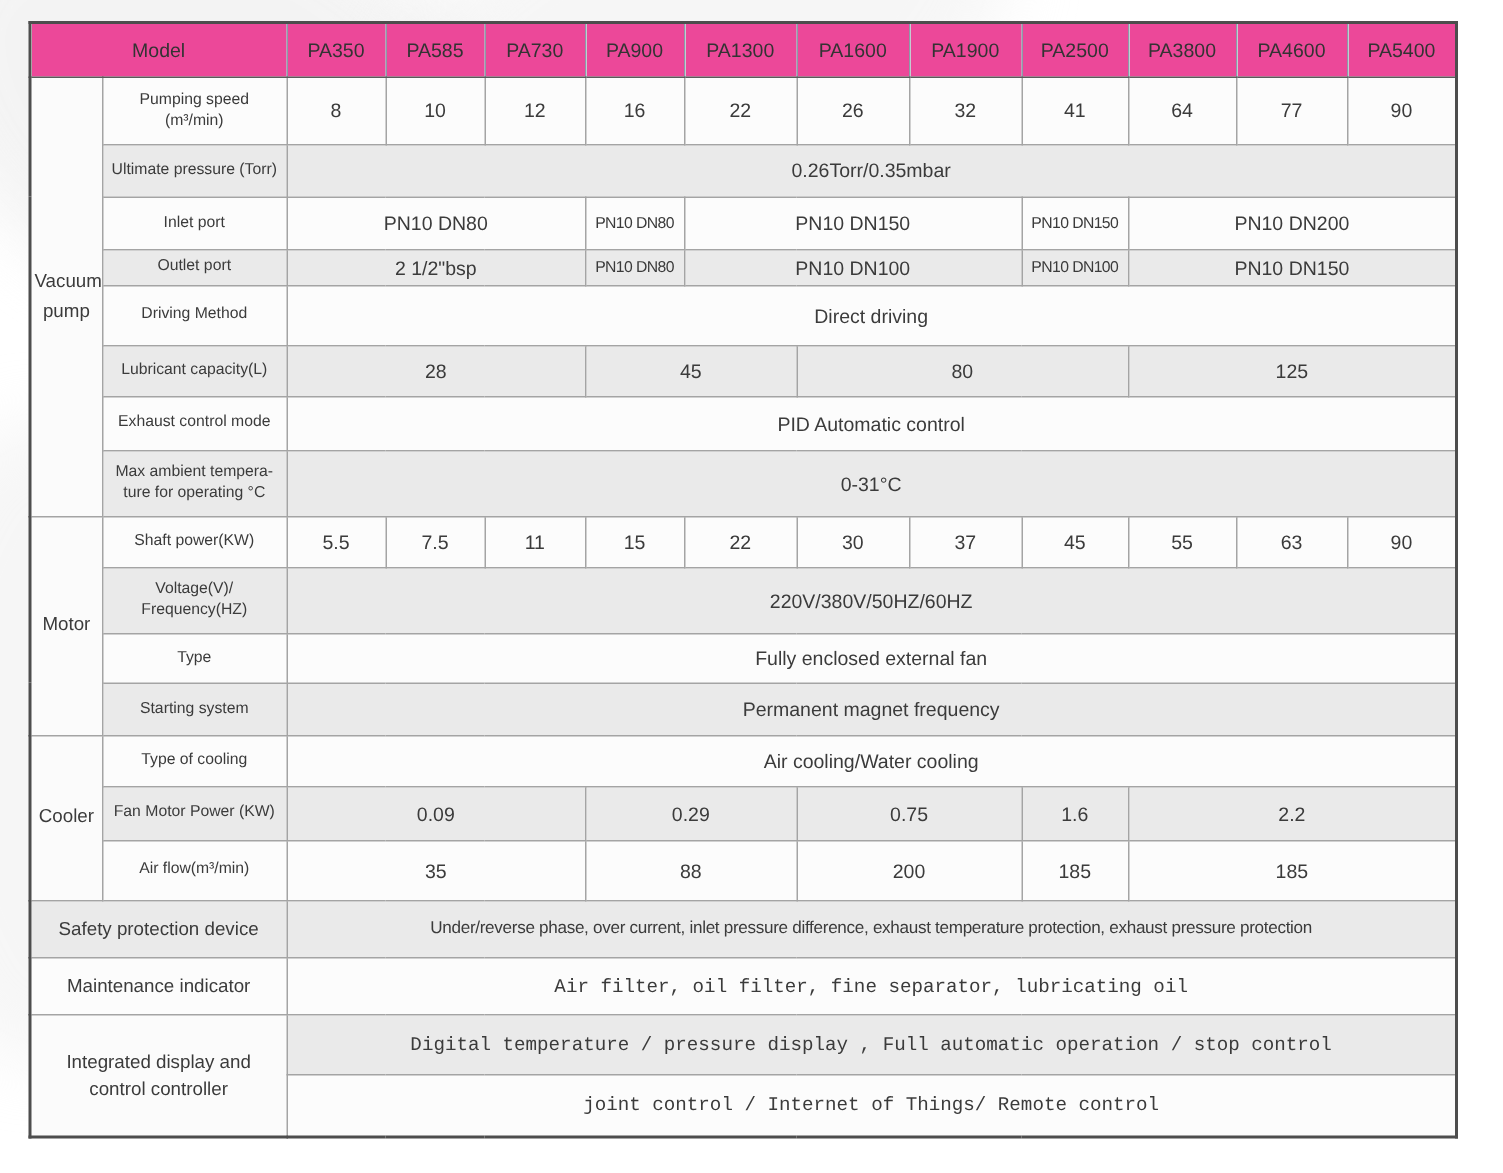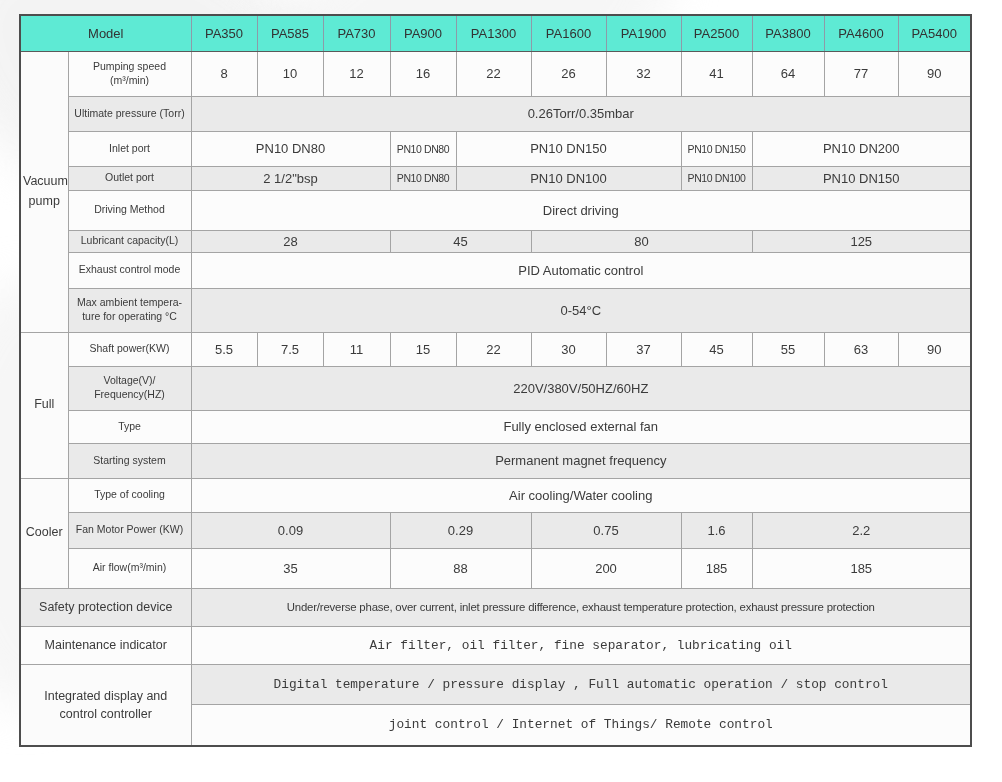--- a/index.html
+++ b/index.html
@@ -20,21 +20,21 @@
     position:absolute;left:19px;top:14px;width:951px;
     border-collapse:collapse;table-layout:fixed;
     border:2px solid #4d4d4d;background:#fdfdfd;
   }
   .spec td{
     border:1px solid #a4a4a4;
     text-align:center;vertical-align:middle;
     padding:0 2px;overflow:hidden;
   }
   tr.hrow td{
-    background:#5eead4;
+    background:#ec4899;
     border-color:#8d9aa8;border-bottom:1px solid #5a5a5a;
     font-size:13px;color:#333;
   }
   td.hmodel{font-size:14px;}
   tr.w td{background:#fcfcfc;}
   tr.g td{background:#eaeaea;}
   .spec td.group{background:#fbfbfb;font-size:12.5px;line-height:1.55;}
   td.lbl{font-size:10.5px;line-height:1.3;white-space:pre-line;}
   td.lblwide{font-size:12.5px;line-height:1.45;white-space:pre-line;}
   td.val{font-size:13px;}
@@ -121,41 +121,41 @@
       <td class="val" colspan="3">PN10 DN100</td>
       <td class="val cond">PN10 DN100</td>
       <td class="val" colspan="3">PN10 DN150</td>
     </tr>
 
     <tr class="w" style="height:40px">
       <td class="lbl">Driving Method</td>
       <td class="val" colspan="11">Direct driving</td>
     </tr>
 
-    <tr class="g" style="height:22px">
+    <tr class="g" style="height:34px">
       <td class="lbl">Lubricant capacity(L)</td>
       <td class="val" colspan="3">28</td>
       <td class="val" colspan="2">45</td>
       <td class="val" colspan="3">80</td>
       <td class="val" colspan="3">125</td>
     </tr>
 
     <tr class="w" style="height:36px">
       <td class="lbl">Exhaust control mode</td>
       <td class="val" colspan="11">PID Automatic control</td>
     </tr>
 
     <tr class="g" style="height:44px">
       <td class="lbl">Max ambient tempera-
 ture for operating °C</td>
-      <td class="val" colspan="11">0-54°C</td>
+      <td class="val" colspan="11">0-31°C</td>
     </tr>
 
     <tr class="w" style="height:34px">
-      <td class="group" rowspan="4">Full</td>
+      <td class="group" rowspan="4">Motor</td>
       <td class="lbl">Shaft power(KW)</td>
       <td class="val">5.5</td>
       <td class="val">7.5</td>
       <td class="val">11</td>
       <td class="val">15</td>
       <td class="val">22</td>
       <td class="val">30</td>
       <td class="val">37</td>
       <td class="val">45</td>
       <td class="val">55</td>

